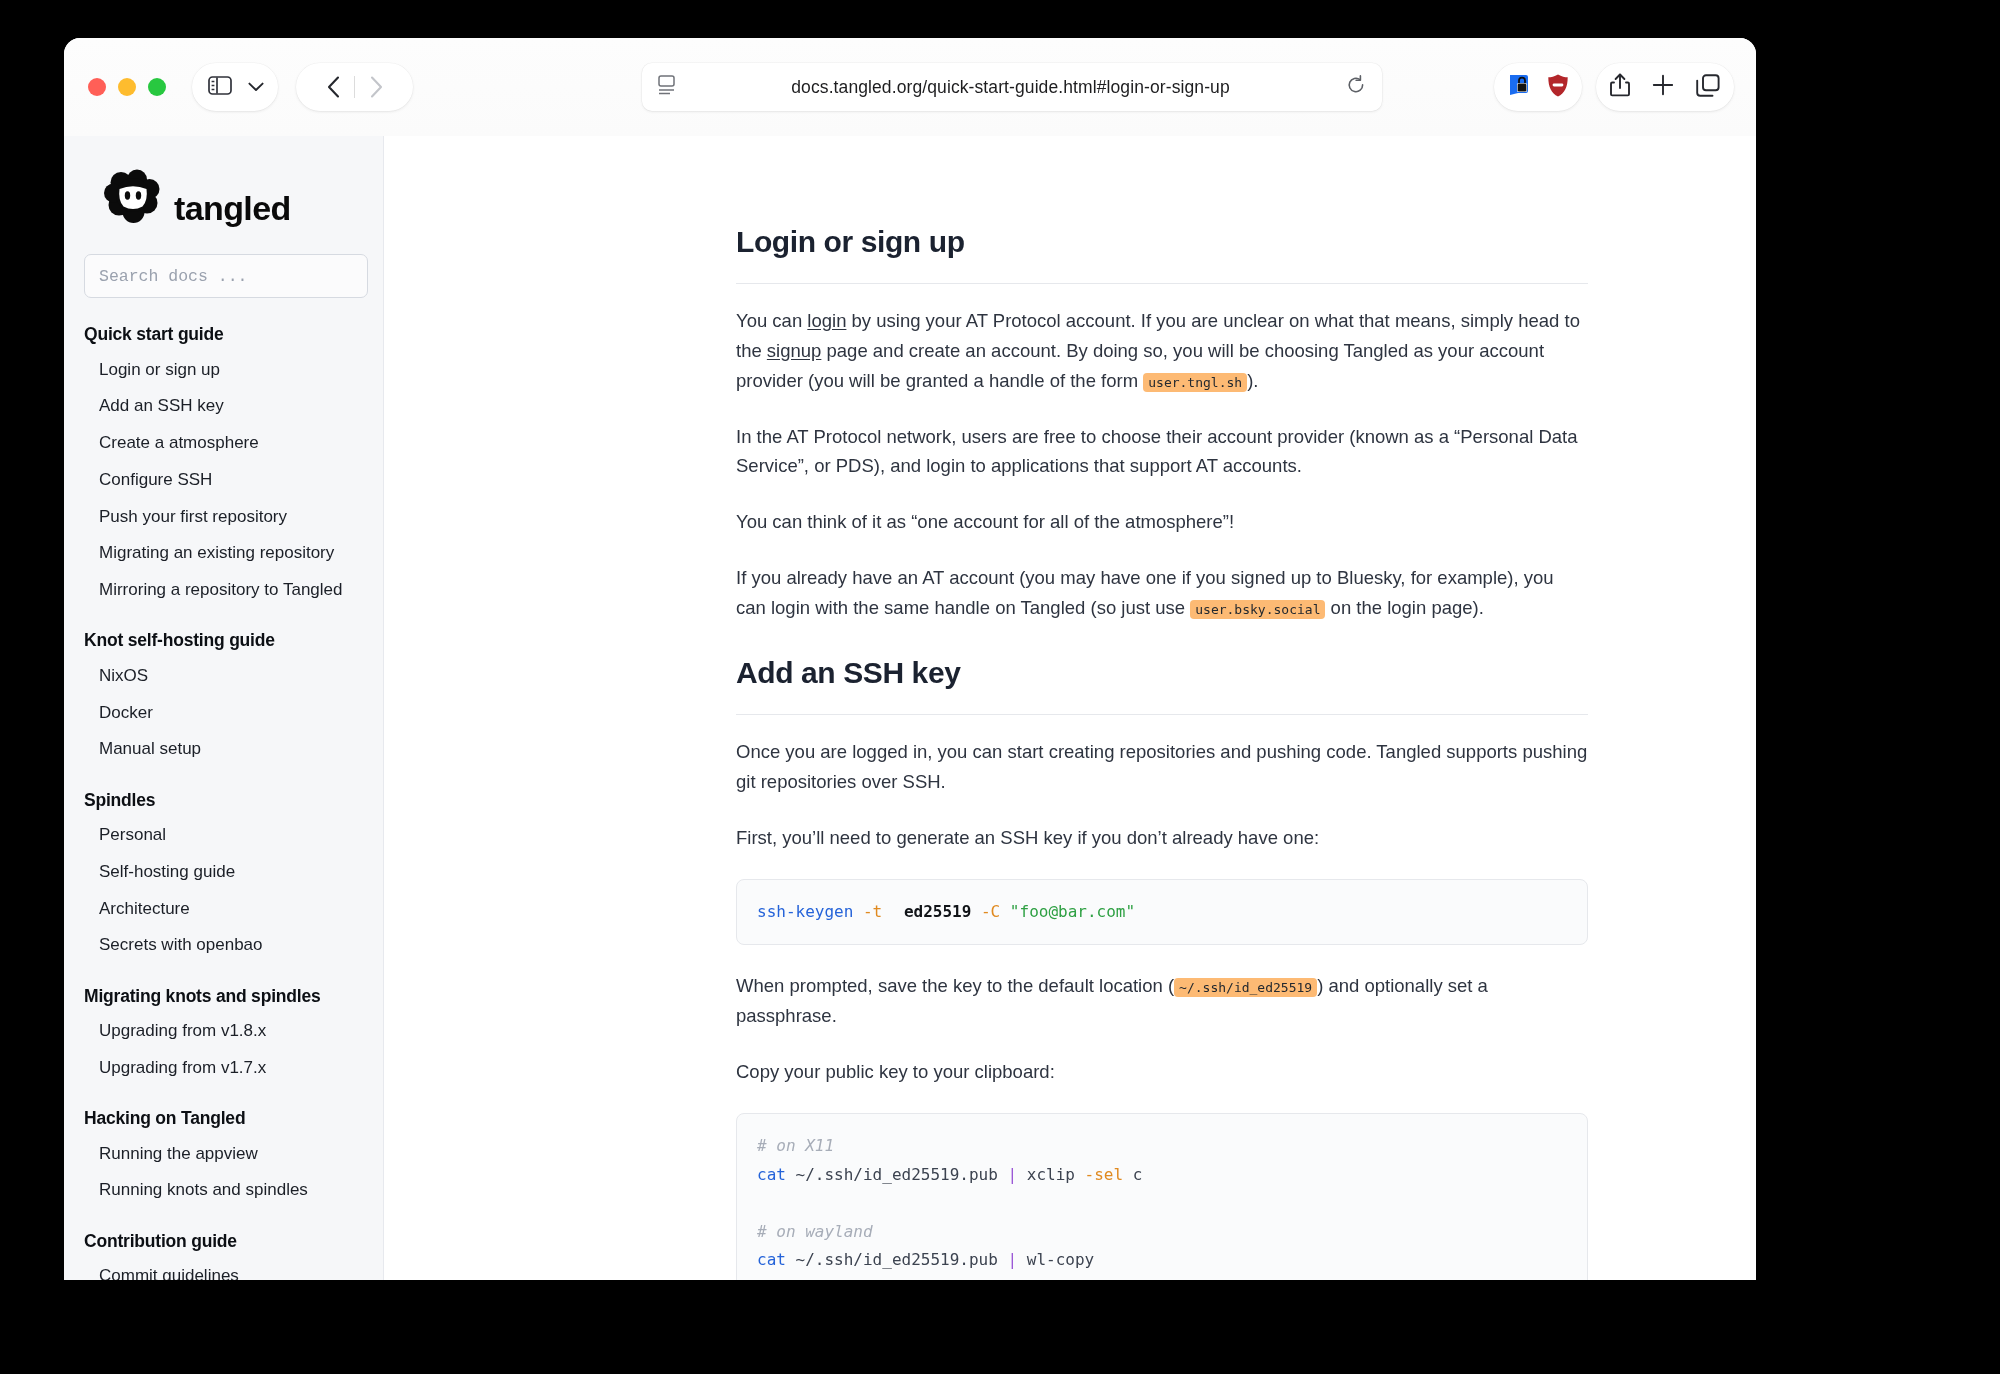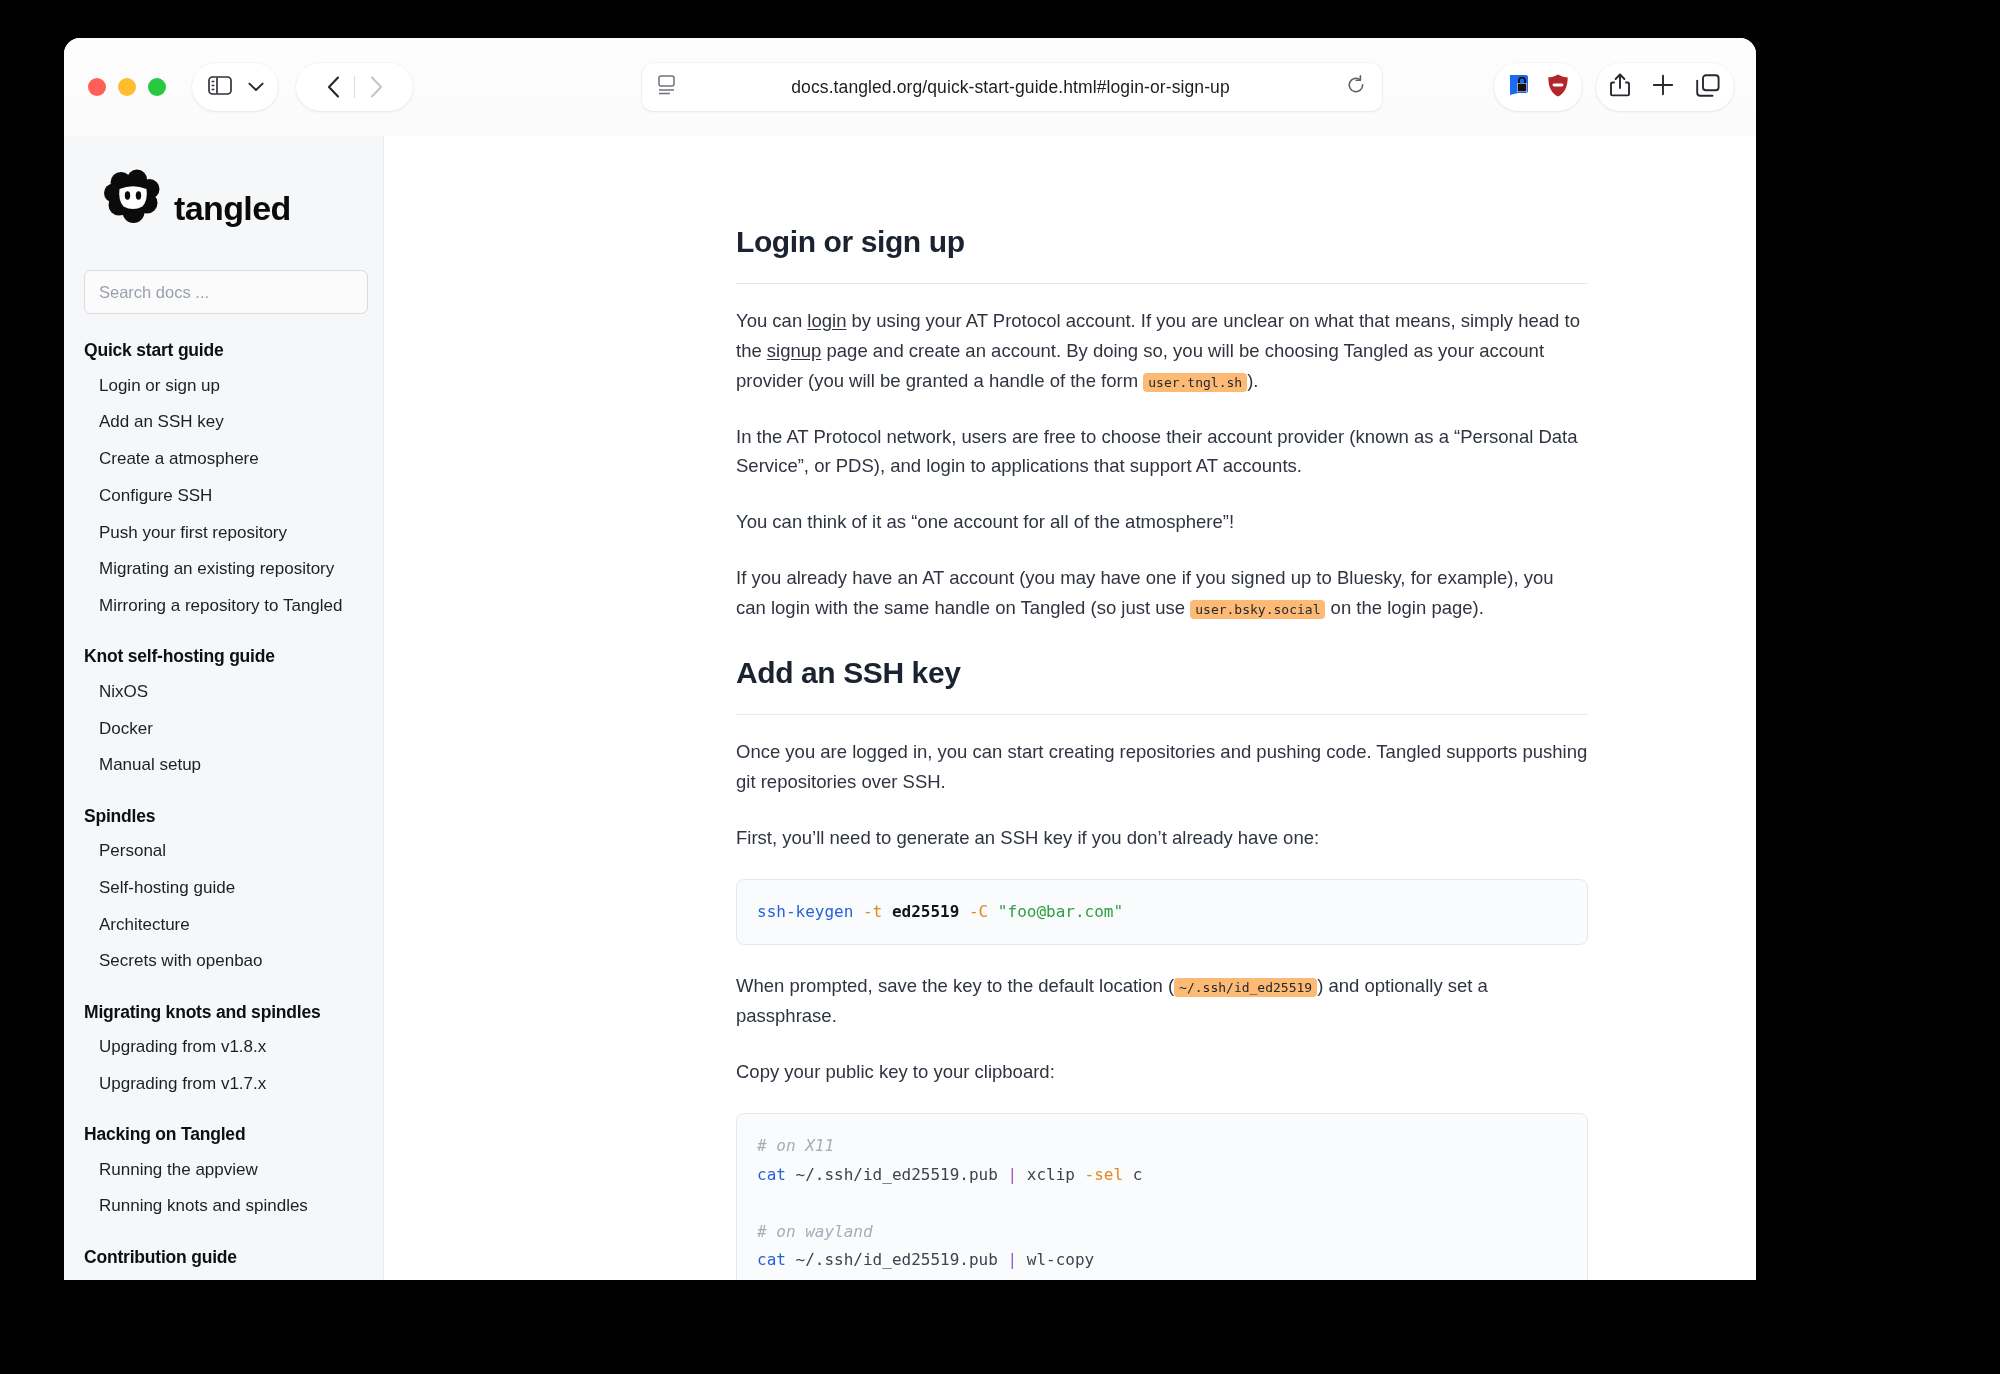--- a/index.html
+++ b/index.html
@@ -89,28 +89,28 @@
     border-right: 1px solid #e7e9ee;
     padding: 0 18px;
     overflow: hidden;
   }
   #brand { display: flex; align-items: flex-end; gap: 12px; padding: 32px 0 26px 22px; }
   #brand-text { font-size: 34px; font-weight: 700; color: #0a0a0a; letter-spacing: -.6px; }
 
   #search-input {
     display: block;
     width: 284px; height: 44px;
-    margin: 16px 0 0 2px;
+    margin: 0 0 0 2px;
     border: 1px solid #d6dae1;
     border-radius: 7px;
     background: #fbfbfc;
     padding: 0 14px;
     font-size: 16.5px;
     color: #2a2f3a;
-    font-family: Liberation Sans, sans-serif;
+    font-family: Liberation Mono, monospace;
     outline: none;
   }
   #search-input::placeholder { color: #9aa1ae; }
 
   #nav-sections { margin-top: 26px; }
   .nav-section { margin-bottom: 22px; }
   .nav-heading {
     font-size: 17.5px; font-weight: 700; color: #0c0f14;
     padding: 0 0 6px 2px; letter-spacing: -.2px;
   }
@@ -163,21 +163,21 @@
     padding: 18px 20px;
     font-family: "DejaVu Sans Mono", monospace;
     font-size: 16px;
     line-height: 1.78;
     color: #24292f;
     overflow: hidden;
   }
   .tok-cmd { color: #2563d9; }
   .tok-flag { color: #e08a20; }
   .tok-str { color: #2ea043; }
-  .tok-bold { color: #111418; font-weight: 700; }
+  .tok-bold { color: #111418; font-weight: 700; margin-left: 12px; }
   .tok-comment { color: #a7adb8; font-style: italic; }
   .tok-pipe { color: #9a57d6; }
   .tok-plain { color: #3c4350; }
   .h2-block { margin-top: 6px; }
 </style>
 </head>
 <body>
 
 <div id="browser-window">
 

